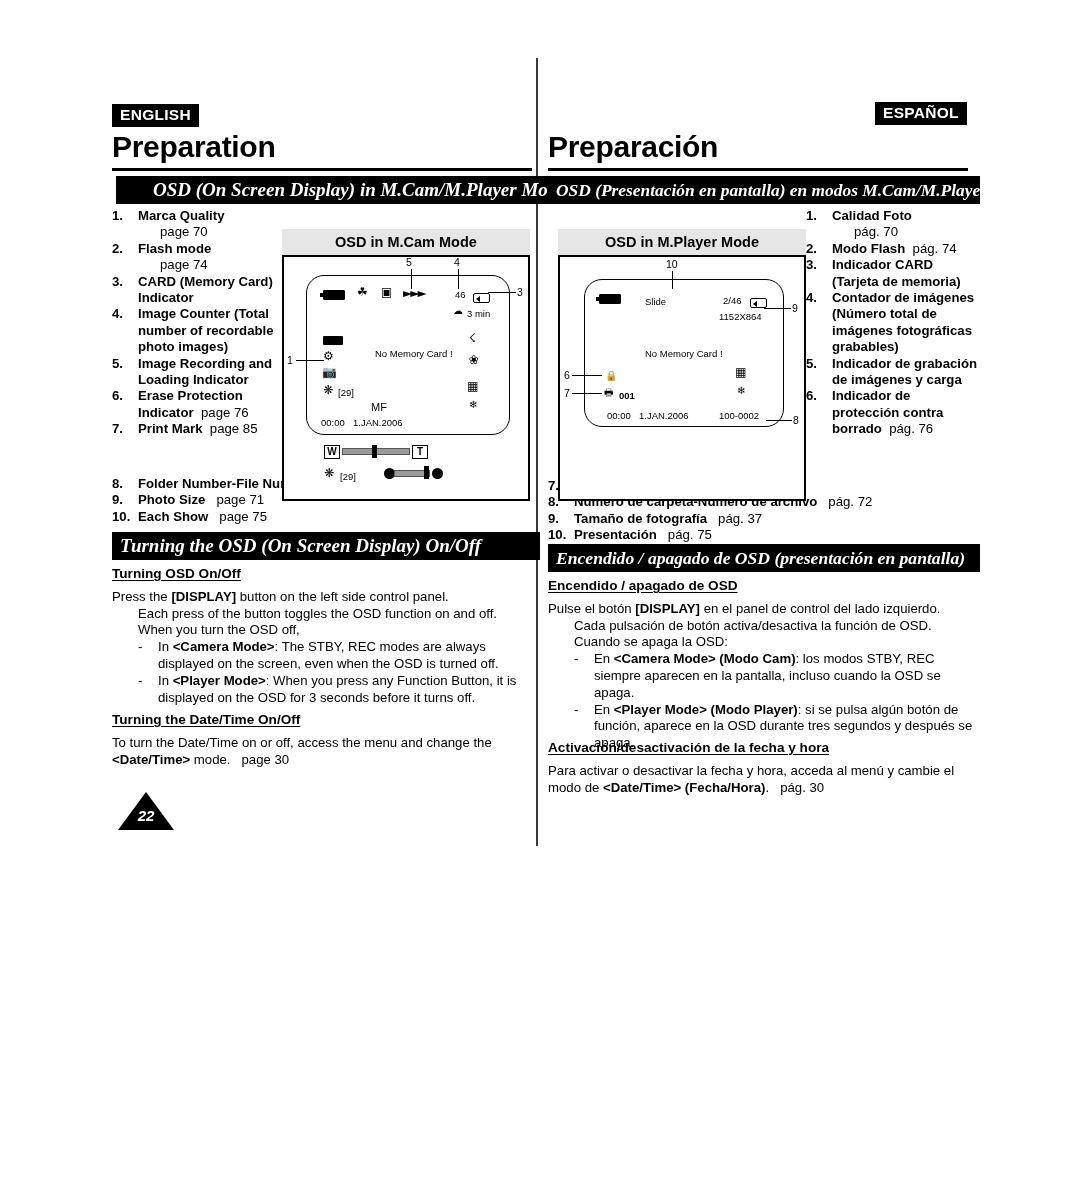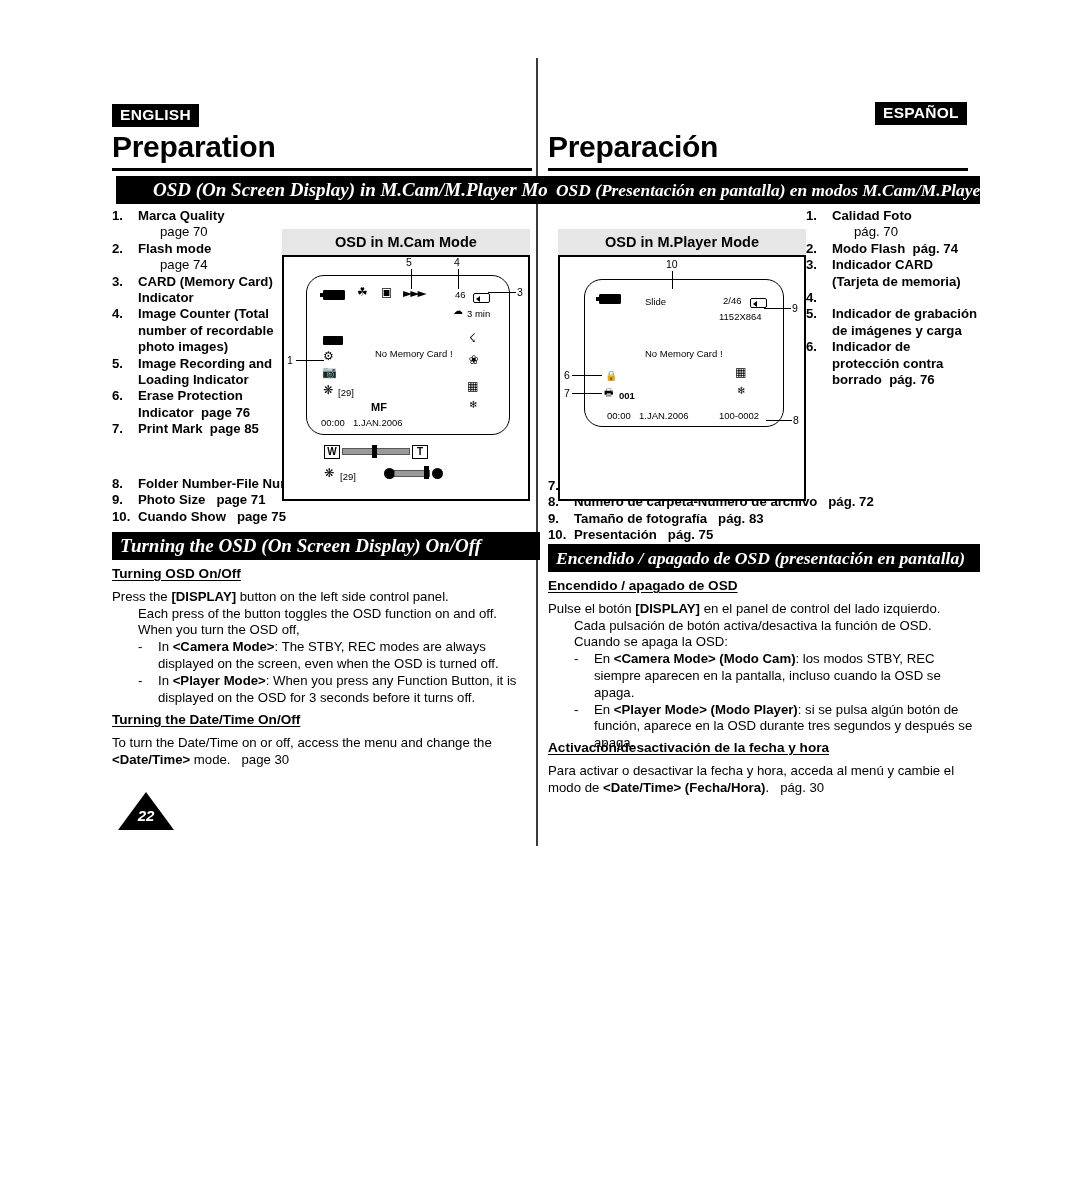--- a/index.html
+++ b/index.html
@@ -96,21 +96,21 @@
     align-items: flex-start;
   }
   .num-idx {
     font-weight: bold;
     width: 26px;
     flex: 0 0 26px;
     text-align: left;
   }
   .num-body { flex: 1; }
   .num-body b { font-weight: bold; }
-  .pg { font-weight: bold; }
+  .pg { font-weight: normal; }
   .indent-pg {
     padding-left: 22px;
     font-weight: normal;
   }
 
   .list-en { left: 112px; top: 208px; width: 168px; }
   .list-es { left: 806px; top: 208px; width: 172px; }
   .list-en-tail { left: 112px; top: 476px; width: 420px; }
   .list-es-tail { left: 548px; top: 478px; width: 424px; }
 
@@ -147,21 +147,21 @@
   .screen-mplayer {
     left: 24px; top: 22px; width: 200px; height: 148px;
   }
 
   .osd-box .tiny {
     position: absolute;
     font-size: 9.5px;
     line-height: 11px;
     white-space: nowrap;
   }
-  .osd-box .tiny.b { font-weight: bold; padding-left: 48px; }
+  .osd-box .tiny.b { font-weight: normal; padding-left: 48px; }
   .callout-num {
     position: absolute;
     font-size: 10.5px;
     line-height: 11px;
   }
   .lead {
     position: absolute;
     background: #000;
   }
   .lead-h { height: 1px; }
@@ -361,40 +361,41 @@
     <div class="num-row">
       <span class="num-idx">8.</span>
       <span class="num-body"><b>Folder Number-File Number</b>&nbsp;&nbsp;&nbsp;<span class="pg">page 72</span></span>
     </div>
     <div class="num-row">
       <span class="num-idx">9.</span>
       <span class="num-body"><b>Photo Size</b>&nbsp;&nbsp;&nbsp;<span class="pg">page 71</span></span>
     </div>
     <div class="num-row">
       <span class="num-idx">10.</span>
-      <span class="num-body"><b>Cuando Show</b>&nbsp;&nbsp;&nbsp;<span class="pg">page 75</span></span>
+      <span class="num-body"><b>Each Show</b>&nbsp;&nbsp;&nbsp;<span class="pg">page 75</span></span>
     </div>
   </div>
 
   <div class="num-list list-es">
     <div class="num-row">
       <span class="num-idx">1.</span>
       <span class="num-body"><b>Calidad Foto</b><br>
       <span class="indent-pg">pág. 70</span></span>
     </div>
     <div class="num-row">
       <span class="num-idx">2.</span>
       <span class="num-body"><b>Modo Flash</b>&nbsp;&nbsp;<span class="pg">pág. 74</span></span>
     </div>
     <div class="num-row">
       <span class="num-idx">3.</span>
       <span class="num-body"><b>Indicador CARD (Tarjeta de memoria)</b></span>
     </div>
     <div class="num-row">
       <span class="num-idx">4.</span>
+      <span class="num-body"><b>Contador de imágenes (Número total de imágenes fotográficas grabables)</b></span>
     </div>
     <div class="num-row">
       <span class="num-idx">5.</span>
       <span class="num-body"><b>Indicador de grabación de imágenes y carga</b></span>
     </div>
     <div class="num-row">
       <span class="num-idx">6.</span>
       <span class="num-body"><b>Indicador de protección contra borrado</b>&nbsp;&nbsp;<span class="pg">pág. 76</span></span>
     </div>
   </div>
@@ -403,21 +404,21 @@
     <div class="num-row">
       <span class="num-idx">7.</span>
       <span class="num-body"><b>Print Mark (Marca)</b>&nbsp;&nbsp;&nbsp;<span class="pg">pág 85</span></span>
     </div>
     <div class="num-row">
       <span class="num-idx">8.</span>
       <span class="num-body"><b>Número de carpeta-Número de archivo</b>&nbsp;&nbsp;&nbsp;<span class="pg">pág. 72</span></span>
     </div>
     <div class="num-row">
       <span class="num-idx">9.</span>
-      <span class="num-body"><b>Tamaño de fotografía</b>&nbsp;&nbsp;&nbsp;<span class="pg">pág. 83</span></span>
+      <span class="num-body"><b>Tamaño de fotografía</b>&nbsp;&nbsp;&nbsp;<span class="pg">pág. 37</span></span>
     </div>
     <div class="num-row">
       <span class="num-idx">10.</span>
       <span class="num-body"><b>Presentación</b>&nbsp;&nbsp;&nbsp;<span class="pg">pág. 75</span></span>
     </div>
   </div>
 
   <div class="osd-panel panel-mcam">
     <div class="osd-head">
       <span>OSD in M.Cam Mode</span>

